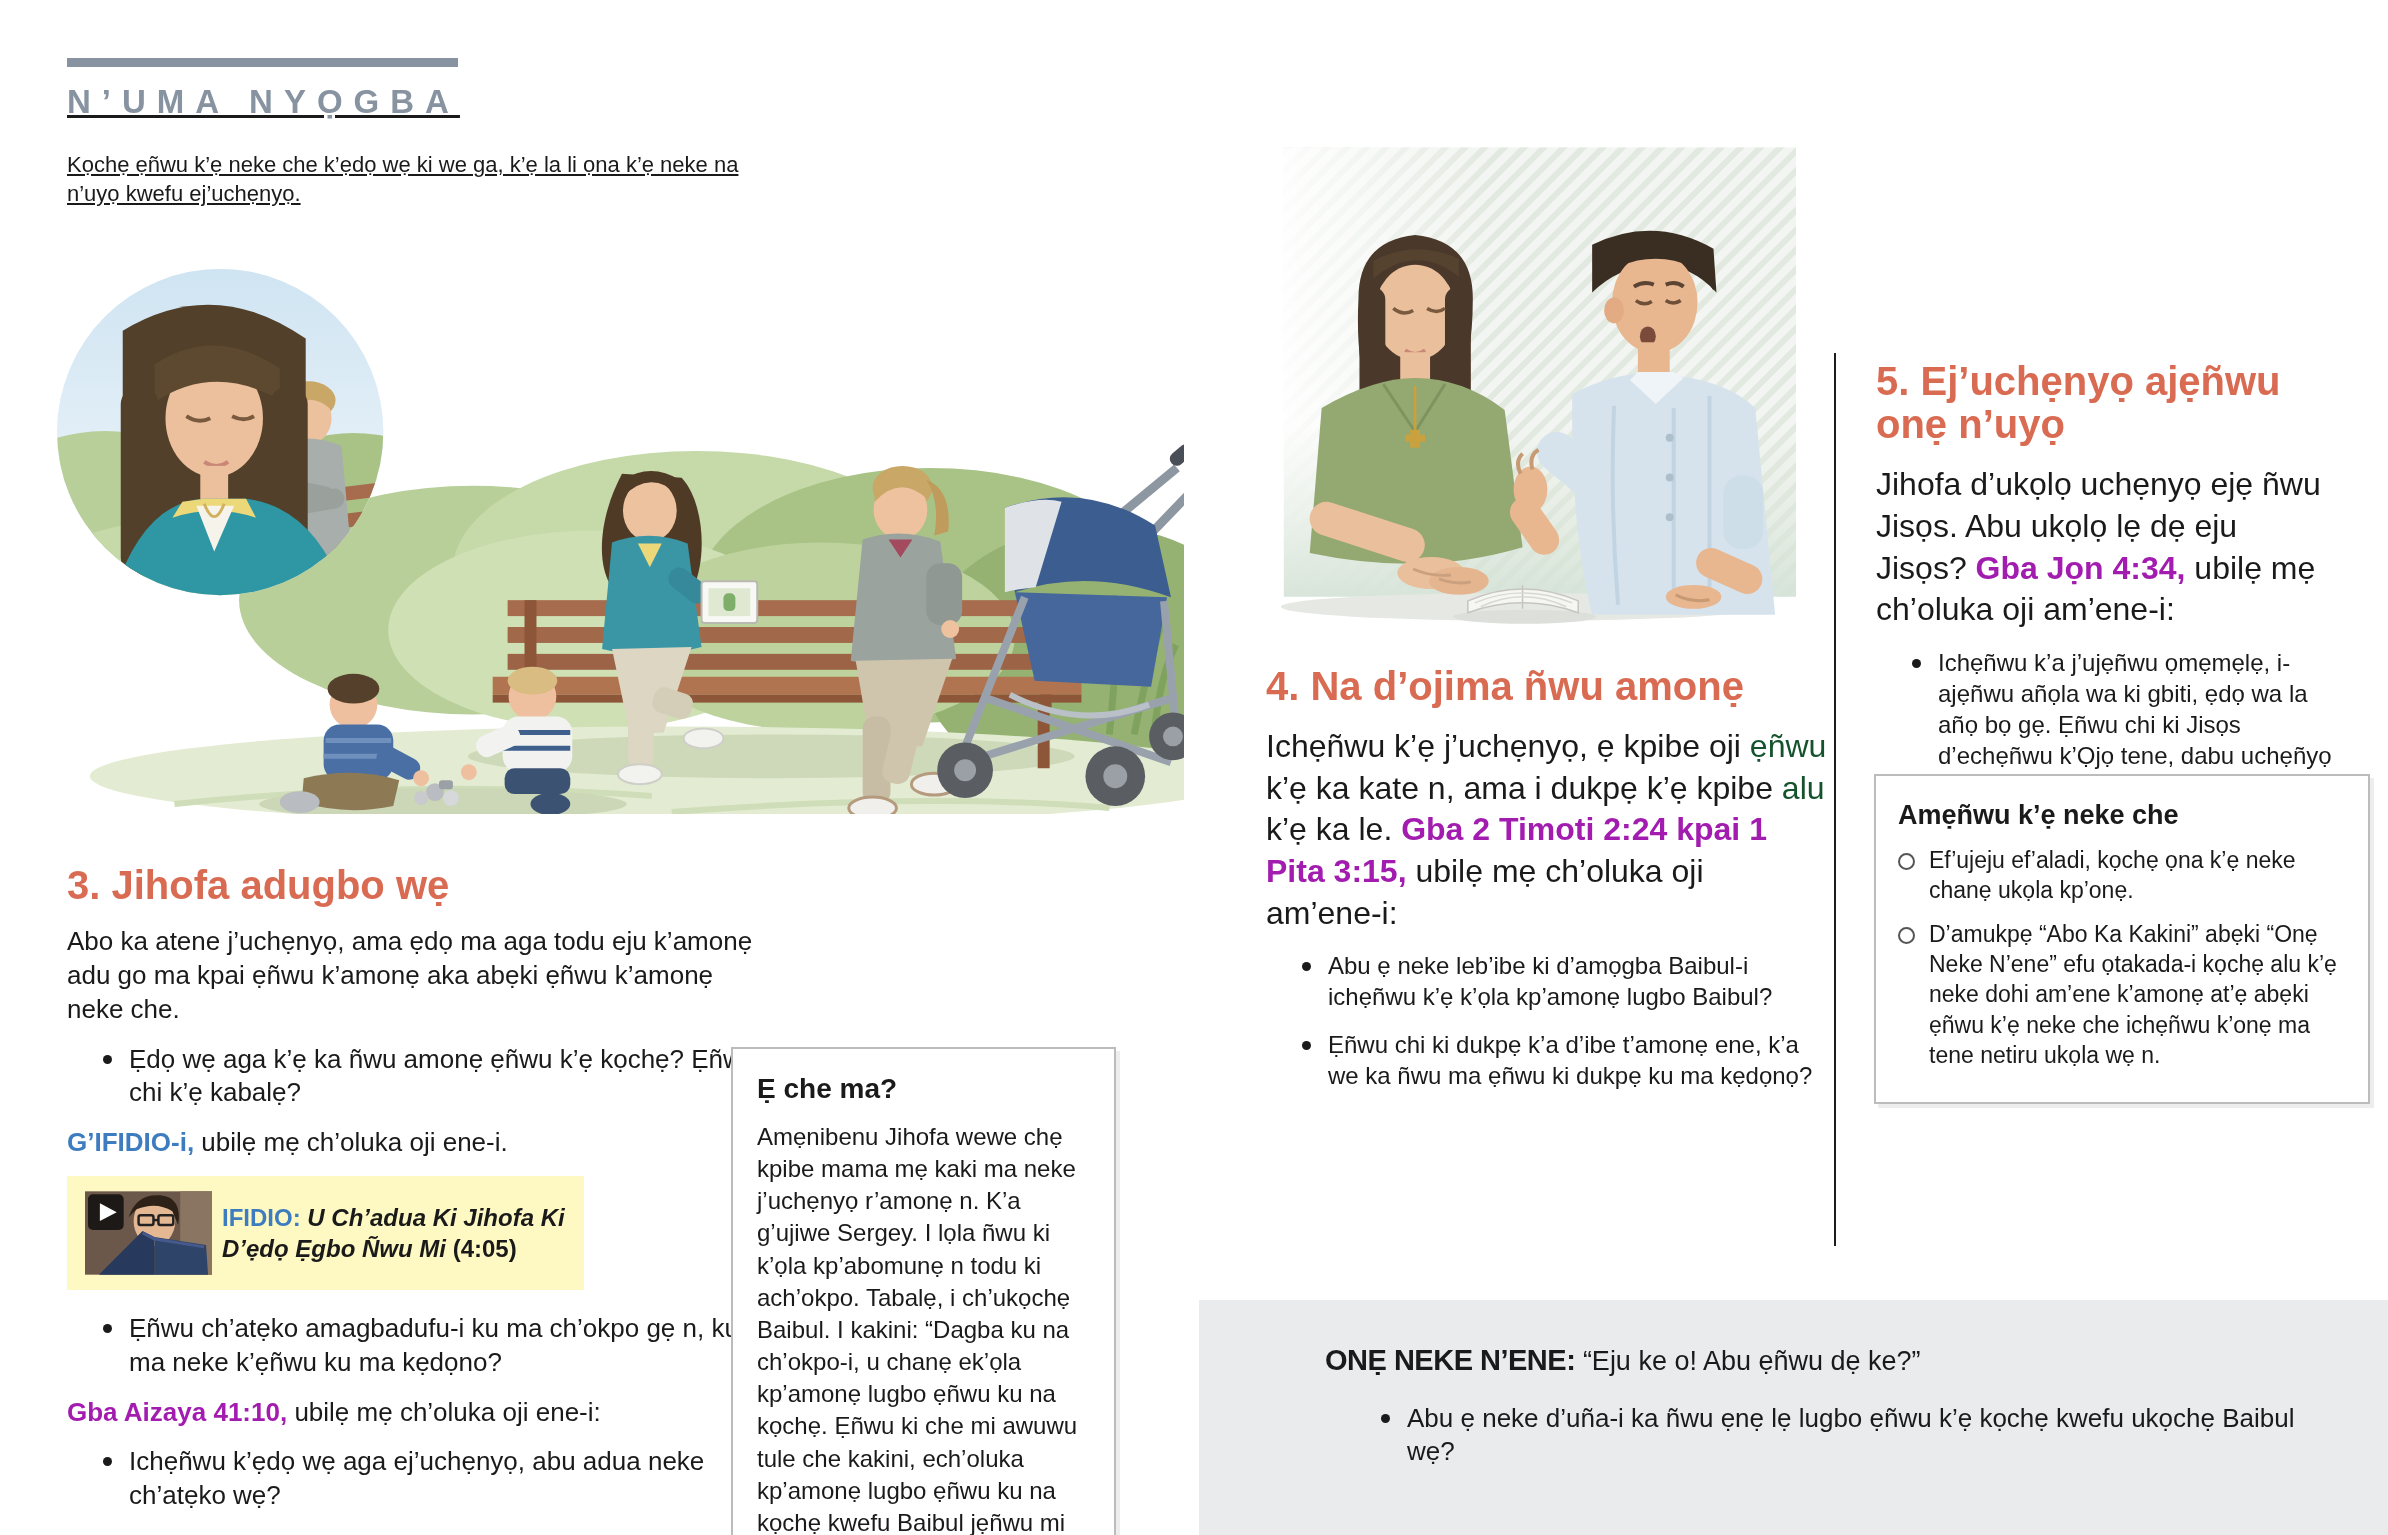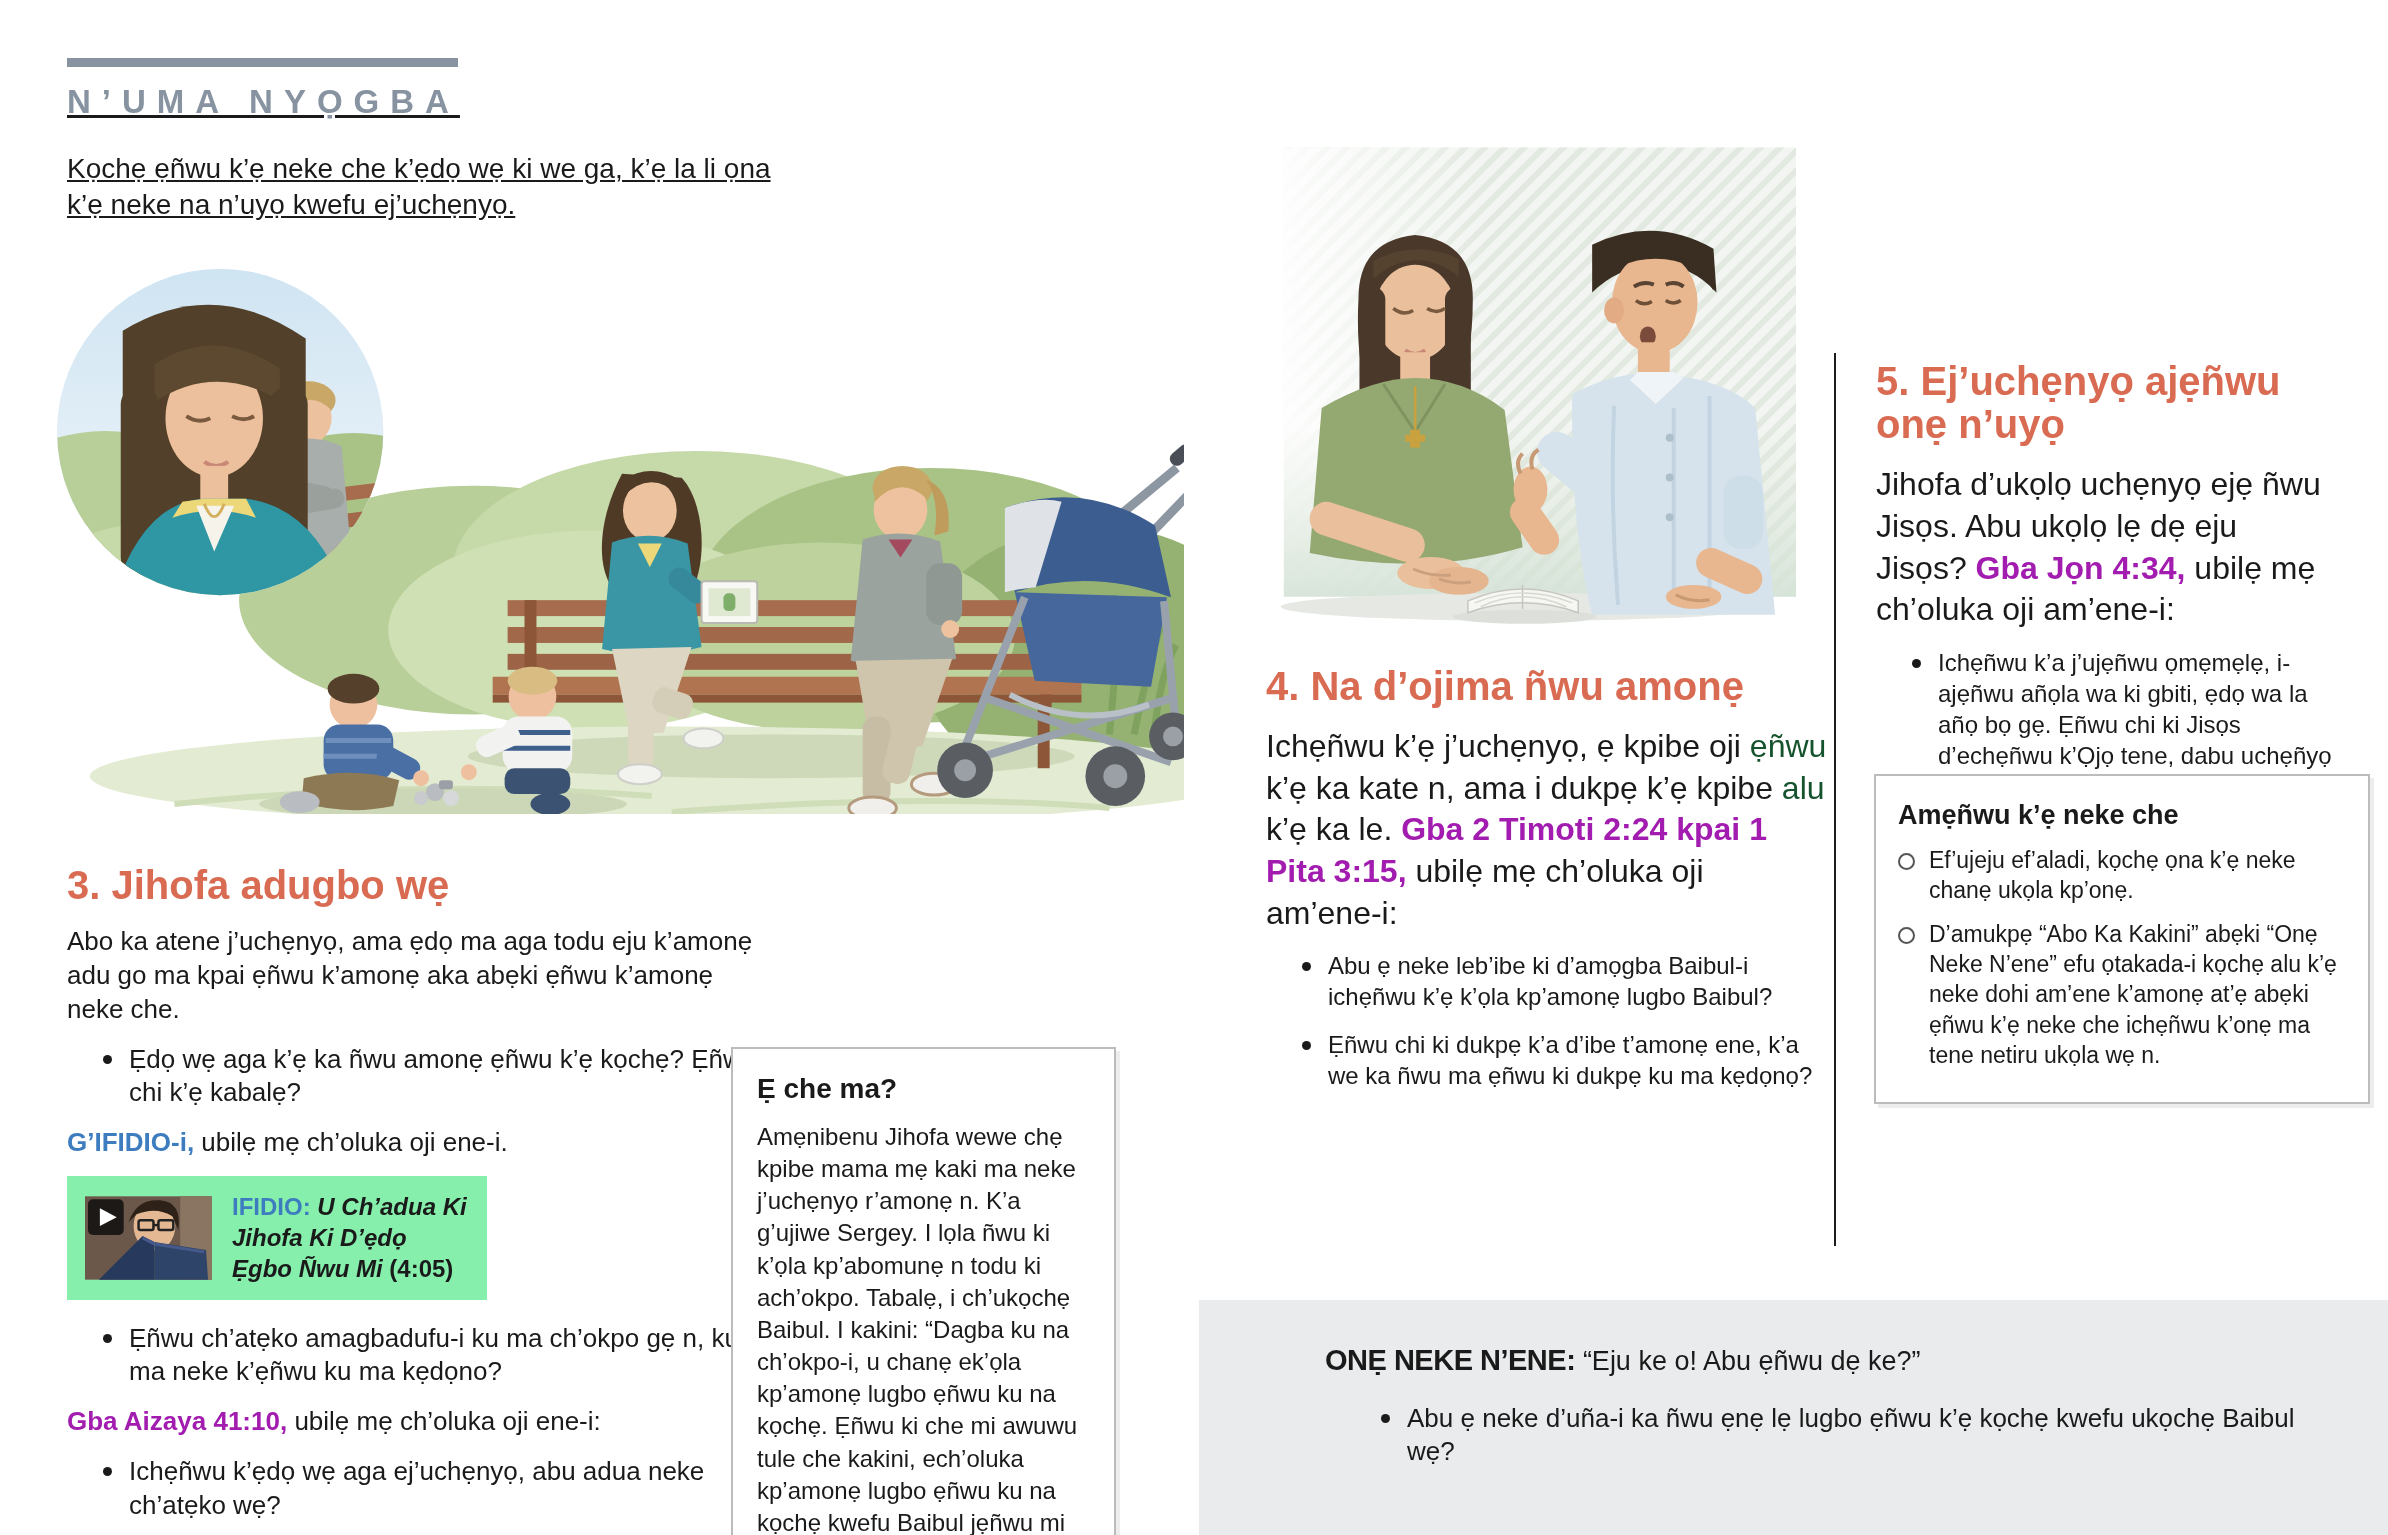--- a/index.html
+++ b/index.html
@@ -6,38 +6,38 @@
   .page{
     position:relative;width:2388px;height:1535px;background:#ffffff;overflow:hidden;
     font-family:"Liberation Sans","DejaVu Sans",sans-serif;color:#1a1a1a;
     -webkit-font-smoothing:antialiased;
   }
   .abs{position:absolute;}
 
   
   .kicker-bar{width:391px;height:9px;background:#8793a0;}
   .kicker{margin-top:16px;font-size:33px;font-weight:bold;letter-spacing:11px;color:#8793a0;}
-  .intro{margin-top:30px;width:706px;font-size:28px;line-height:1.3;}
+  .intro{margin-top:30px;width:706px;font-size:22px;line-height:1.3;}
 
   
   .sec-heading{color:#d96b52;font-weight:bold;font-size:40px;line-height:1.08;margin:0 0 18px 0;}
   .body-text{font-size:26px;line-height:1.3;margin:0 0 16px 0;}
   .mid .body-text,.mid .bullet-text{font-size:24px;}
   .bullets{padding-left:36px;margin:4px 0 14px 0;}
   .bullet-row{display:flex;gap:17px;margin-bottom:16px;}
   .bullet-dot{flex:none;width:9px;height:9px;border-radius:50%;background:#1a1a1a;margin-top:12px;}
   .bullet-text{font-size:26px;line-height:1.3;}
   .link-blue{color:#3d7dbf;font-weight:bold;}
   .link-red{color:#a21caf;font-weight:bold;}
   .word-red{color:#14532d;}
 
   
   .video-box{
-    margin:6px 0 22px 0;width:420px;background:#86efac;display:flex;align-items:center;
-    gap:20px;padding:15px 18px;box-sizing:border-box;
+    margin:6px 0 22px 0;width:517px;background:#fef9c3;display:flex;align-items:center;
+    gap:10px;padding:15px 18px;box-sizing:border-box;
   }
   .video-thumb{flex:none;width:127px;height:84px;position:relative;overflow:hidden;cursor:pointer;}
   .video-caption{font-size:24px;line-height:1.3;font-weight:bold;}
   .video-title{font-style:italic;}
 
   
   .dyk-box{
     left:731px;top:1047px;width:385px;min-height:411px;background:#ffffff;
     border:2px solid #bcbcbc;box-sizing:border-box;padding:24px 24px 20px 24px;
     box-shadow:4px 4px 0 rgba(0,0,0,0.07);

